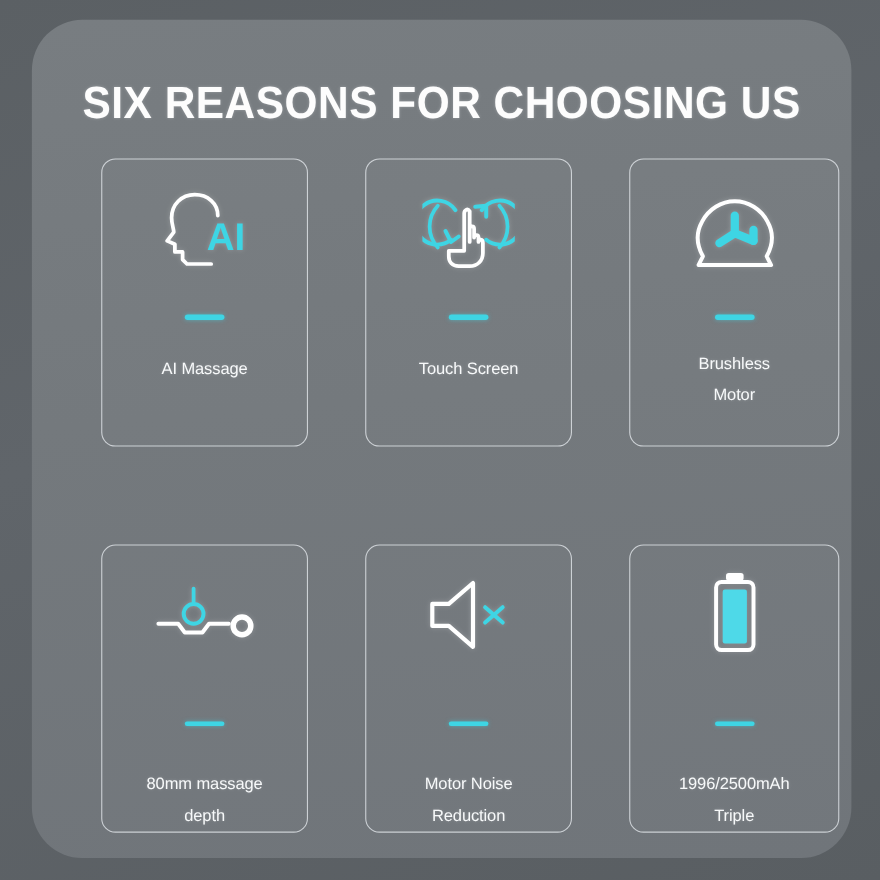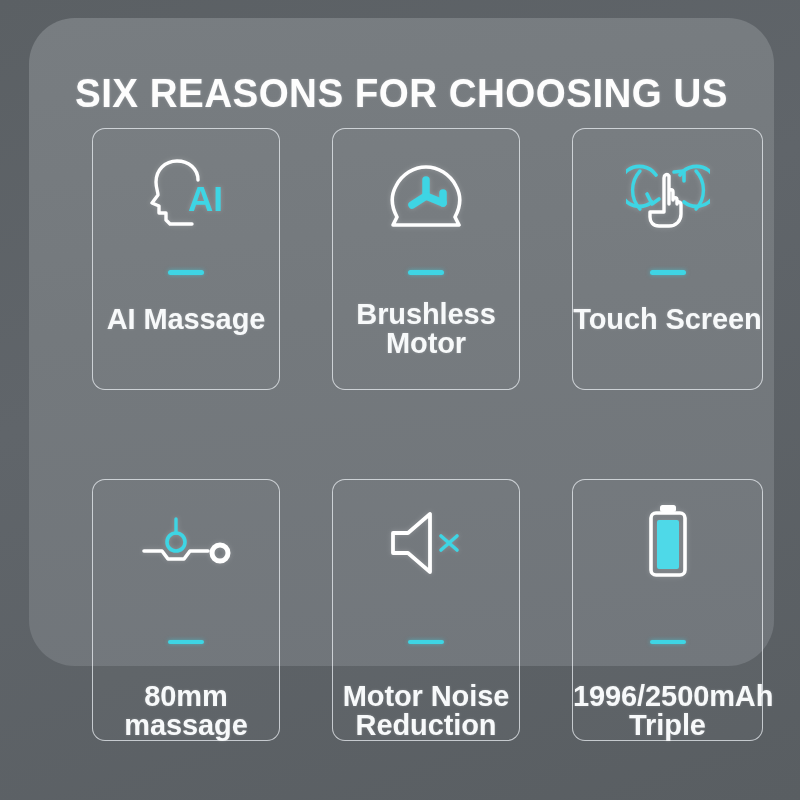--- a/index.html
+++ b/index.html
@@ -24,21 +24,21 @@
     background:
       linear-gradient(160deg, #5b6064 0%, #60656a 40%, #595e62 100%);
   }
 
   
   #panel {
     position: absolute;
     left: 29px;
     top: 18px;
     width: 745px;
-    height: 648px;
+    height: 762px;
     border-radius: 46px;
     background: #767b7f;
     background: linear-gradient(175deg, #787d81 0%, #74797d 45%, #70757a 100%);
   }
 
   #title {
     position: absolute;
     left: 0;
     right: 0;
     top: 52px;
@@ -49,21 +49,21 @@
     font-size: 41px;
     letter-spacing: 0.5px;
     transform: scaleX(0.94);
     text-shadow: 0 0 3px rgba(255,255,255,0.28);
     white-space: nowrap;
   }
 
   #grid {
     position: absolute;
     left: 63px;
-    top: 110px;
+    top: 126px;
     width: 671px;
     height: 614px;
     display: grid;
     grid-template-columns: 188px 188px 191px;
     grid-template-rows: 262px 262px;
     column-gap: 52px;
     row-gap: 89px;
   }
 
   .card {
@@ -97,22 +97,22 @@
     margin-top: 13px;
     box-shadow: 0 0 4px rgba(62,213,228,0.55);
   }
 
   .label {
     margin-top: 30px;
     width: 100%;
     text-align: center;
     color: #f7f9fa;
     font-family: "Liberation Sans", sans-serif;
-    font-weight: bold;
-    font-size: 29px;
+    font-weight: normal;
+    font-size: 15px;
     line-height: 29px;
     letter-spacing: -0.1px;
     text-shadow: 0 0 3px rgba(255,255,255,0.22);
   }
 
   .label.two-line { margin-top: 25px; }
 
   
   .row2 .icon-wrap { height: 150px; }
   .row2 .divider { margin-top: 40px; }
@@ -137,67 +137,68 @@
         </svg>
       </div>
       <div class="divider"></div>
       <div class="label">
         <div>AI Massage</div>
       </div>
     </div>
 
     <div class="card">
       <div class="icon-wrap">
+        <svg width="84" height="78" viewBox="0 0 84 78">
+
+          <path d="M26 44 A20 20 0 1 1 30 17" fill="none" stroke="#3ed5e4" stroke-width="3.6" stroke-linecap="round"></path>
+          <path d="M21 36 L26 46 L33 41" fill="none" stroke="#3ed5e4" stroke-width="3.6" stroke-linecap="round" stroke-linejoin="round"></path>
+          <path d="M58 44 A20 20 0 1 0 54 17" fill="none" stroke="#3ed5e4" stroke-width="3.6" stroke-linecap="round"></path>
+          <path d="M48 14 L58 13 L58 23" fill="none" stroke="#3ed5e4" stroke-width="3.6" stroke-linecap="round" stroke-linejoin="round"></path>
+
+          <path d="M14 13 A28 28 0 0 0 14 51" fill="none" stroke="#3ed5e4" stroke-width="3.4" stroke-linecap="round"></path>
+          <path d="M70 13 A28 28 0 0 1 70 51" fill="none" stroke="#3ed5e4" stroke-width="3.4" stroke-linecap="round"></path>
+
+          <path d="M38 20 C38 17 41 15 43 18 L43 46 L43 34 C43 31 47 31 47 34 L47 42 C47 39 51 39 51 42 L51 46 C51 43 55 43 55 47 L55 56 C55 63 50 68 43 68 L33 68 C27 68 24 64 24 59 L24 54 L38 54 Z" fill="none" stroke="#ffffff" stroke-width="3.4" stroke-linejoin="round" stroke-linecap="round"></path>
+        </svg>
+      </div>
+      <div class="divider"></div>
+      <div class="label">
+        <div>Touch Screen</div>
+      </div>
+    </div>
+
+    <div class="card">
+      <div class="icon-wrap">
         <svg width="82" height="76" viewBox="0 0 82 76">
           <path d="M12 58 C6 47 6 36 11 27 C17 15 29 8 41 8 C53 8 65 15 71 27 C76 36 76 47 70 58 L74 66 L8 66 Z" fill="none" stroke="#ffffff" stroke-width="3.6" stroke-linejoin="round"></path>
           <path d="M41 37 L41 21 M41 37 L27 46 M41 37 L58 44" fill="none" stroke="#3ed5e4" stroke-width="7.5" stroke-linecap="round"></path>
           <circle cx="41" cy="37" r="4" fill="#3ed5e4"></circle>
           <path d="M58 44 L58 34" stroke="#3ed5e4" stroke-width="7.5" stroke-linecap="round"></path>
         </svg>
       </div>
       <div class="divider"></div>
       <div class="label two-line">
         <div>Brushless</div>
         <div>Motor</div>
       </div>
     </div>
 
-    <div class="card">
-      <div class="icon-wrap">
-        <svg width="84" height="78" viewBox="0 0 84 78">
-
-          <path d="M26 44 A20 20 0 1 1 30 17" fill="none" stroke="#3ed5e4" stroke-width="3.6" stroke-linecap="round"></path>
-          <path d="M21 36 L26 46 L33 41" fill="none" stroke="#3ed5e4" stroke-width="3.6" stroke-linecap="round" stroke-linejoin="round"></path>
-          <path d="M58 44 A20 20 0 1 0 54 17" fill="none" stroke="#3ed5e4" stroke-width="3.6" stroke-linecap="round"></path>
-          <path d="M48 14 L58 13 L58 23" fill="none" stroke="#3ed5e4" stroke-width="3.6" stroke-linecap="round" stroke-linejoin="round"></path>
-
-          <path d="M14 13 A28 28 0 0 0 14 51" fill="none" stroke="#3ed5e4" stroke-width="3.4" stroke-linecap="round"></path>
-          <path d="M70 13 A28 28 0 0 1 70 51" fill="none" stroke="#3ed5e4" stroke-width="3.4" stroke-linecap="round"></path>
-
-          <path d="M38 20 C38 17 41 15 43 18 L43 46 L43 34 C43 31 47 31 47 34 L47 42 C47 39 51 39 51 42 L51 46 C51 43 55 43 55 47 L55 56 C55 63 50 68 43 68 L33 68 C27 68 24 64 24 59 L24 54 L38 54 Z" fill="none" stroke="#ffffff" stroke-width="3.4" stroke-linejoin="round" stroke-linecap="round"></path>
-        </svg>
-      </div>
-      <div class="divider"></div>
-      <div class="label">
-        <div>Touch Screen</div>
-      </div>
-    </div>
-
     <div class="card row2">
       <div class="icon-wrap">
         <svg width="100" height="62" viewBox="0 0 100 62">
           <path d="M40 6 L40 20" stroke="#3ed5e4" stroke-width="3.4" stroke-linecap="round"></path>
           <circle cx="40" cy="29" r="9" fill="none" stroke="#3ed5e4" stroke-width="3.6"></circle>
           <path d="M8 38 L26 38 L32 46 L48 46 L54 38 L72 38" fill="none" stroke="#ffffff" stroke-width="3.6" stroke-linecap="round" stroke-linejoin="round"></path>
           <circle cx="84" cy="40" r="8" fill="none" stroke="#ffffff" stroke-width="5"></circle>
         </svg>
       </div>
       <div class="divider"></div>
       <div class="label two-line">
         <div>80mm massage</div>
+        <div>depth</div>
       </div>
     </div>
 
     <div class="card row2">
       <div class="icon-wrap">
         <svg width="86" height="70" viewBox="0 0 86 70">
           <path d="M10 24 L25 24 L47 5 L47 63 L25 44 L10 44 Z" fill="none" stroke="#ffffff" stroke-width="3.8" stroke-linejoin="round" stroke-linecap="round"></path>
           <path d="M58 27 L74 41 M74 27 L58 41" fill="none" stroke="#3ed5e4" stroke-width="3.6" stroke-linecap="round"></path>
         </svg>
       </div>

